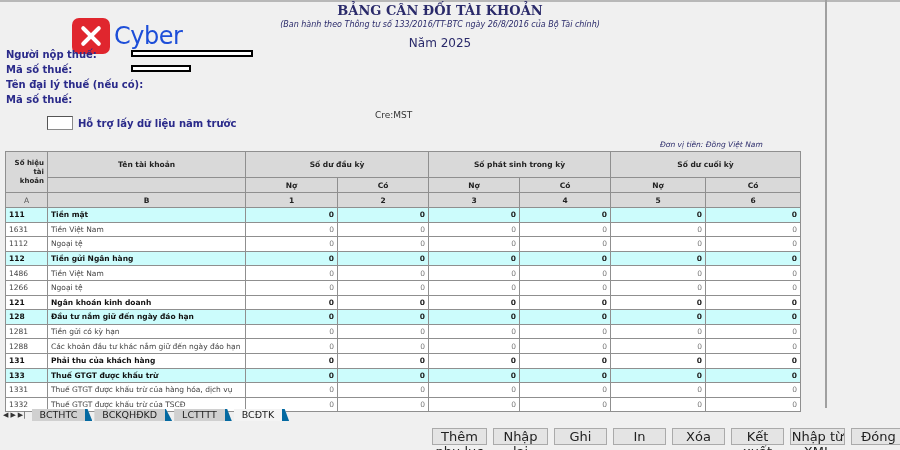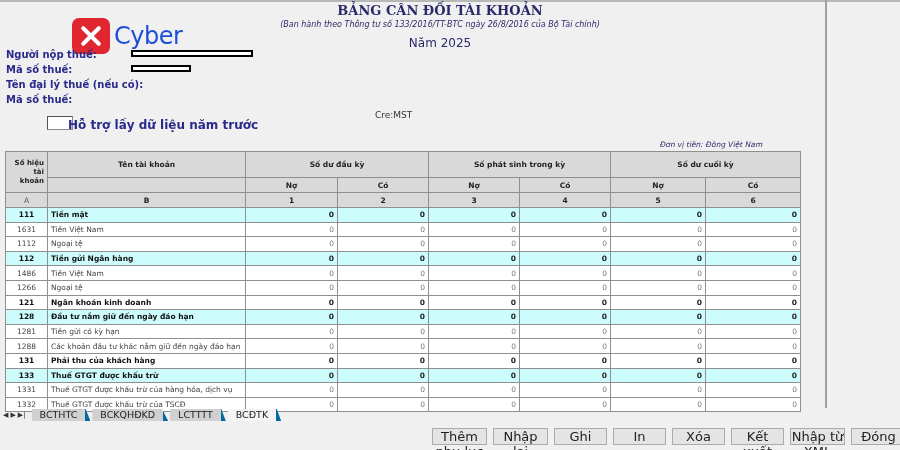--- a/index.html
+++ b/index.html
@@ -12,39 +12,39 @@
   .year { position: absolute; left: 290px; top: 36px; width: 300px; text-align: center; font-size: 12px; color: #2a2a6a; }
   .logo { position: absolute; left: 72px; top: 18px; display: flex; align-items: center; }
   .logo-box { width: 38px; height: 36px; background: #e0262e; border-radius: 7px; position: relative; }
   .logo-box span { position: absolute; left: 17px; top: 5px; width: 4px; height: 26px; background: #fff; border-radius: 2px; }
   .logo-box span.a { transform: rotate(45deg); }
   .logo-box span.b { transform: rotate(-45deg); }
   .logo-text { font-size: 24px; color: #1d4ed8; margin-left: 4px; letter-spacing: -0.5px; }
   .lbl { position: absolute; left: 6px; font-size: 10px; font-weight: bold; color: #2a2a8a; }
   .redact { position: absolute; height: 7px; border: 2px solid #000; background: #fff; }
   .chk { position: absolute; left: 47px; top: 116px; width: 26px; height: 14px; background: #fff; border: 1px solid #8a8a8a; border-top-color: #555; border-left-color: #555; }
-  .chk-label { position: absolute; left: 68px; top: 118px; font-size: 12px; font-weight: bold; color: #2a2a8a; }
+  .chk-label { position: absolute; left: 78px; top: 118px; font-size: 10px; font-weight: bold; color: #2a2a8a; }
   .cre { position: absolute; left: 375px; top: 110px; font-size: 9px; color: #333; }
   .unit { position: absolute; left: 660px; top: 140px; width: 140px; text-align: left; font-size: 7.5px; font-style: italic; color: #2a2a6a; }
   table.grid { position: absolute; left: 5px; top: 151px; border-collapse: collapse; table-layout: fixed; font-size: 7.5px; }
   table.grid td, table.grid th { border: 1px solid #8f8f8f; padding: 0 3px; white-space: nowrap; overflow: hidden; }
   th { background: #d9d9d9; color: #222; font-weight: bold; text-align: center; }
   th.h1 { height: 26px; }
   th.h2 { height: 15px; }
   th.h3 { height: 15px; font-weight: bold; }
   th.h3.a { font-weight: normal; color: #555; }
   td { height: 14.6px; background: #fff; color: #444; }
-  td.code { text-align: center; }
+  td.code { text-align: left; }
   td.num { text-align: right; color: #777; }
   tr.group td { font-weight: bold; color: #111; }
   tr.group td.num { color: #222; }
   tr.cyan td { background: #ccfcfc; }
   .tabs { position: absolute; left: 0; top: 409px; width: 900px; height: 12px; display: flex; align-items: flex-end; font-size: 9.5px; }
   .tabnav { display: flex; gap: 2px; padding-left: 3px; color: #333; font-size: 7px; margin-right: 6px; align-items: center; height: 12px; }
-  .tab { padding: 0 8px; height: 12px; line-height: 12px; background: #d0d0d0; color: #222; border-right: 5px solid #0369a1; margin-right: 2px; clip-path: polygon(0 0, 92% 0, 100% 100%, 0 100%); }
+  .tab { padding: 0 8px; height: 12px; line-height: 12px; background: #d0d0d0; color: #222; border-right: 7px solid #0369a1; margin-right: 2px; clip-path: polygon(0 0, 92% 0, 100% 100%, 0 100%); }
   .tab.active { background: #f4f4f4; font-weight: normal; }
   .btns { position: absolute; left: 432px; top: 428px; display: flex; gap: 6px; }
   .btn { height: 17px; line-height: 15px; font-size: 13px; color: #222; background: #e4e4e4; border: 1px solid #aaa; text-align: center; }
 </style>
 </head>
 <body>
 
 <div class="root">
   <div class="topline"></div>
   <div class="vsplit"></div>

